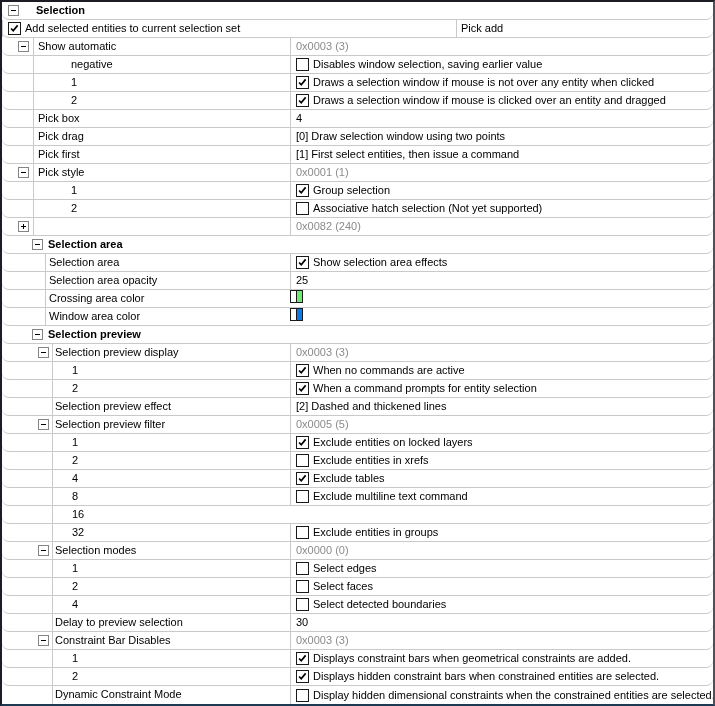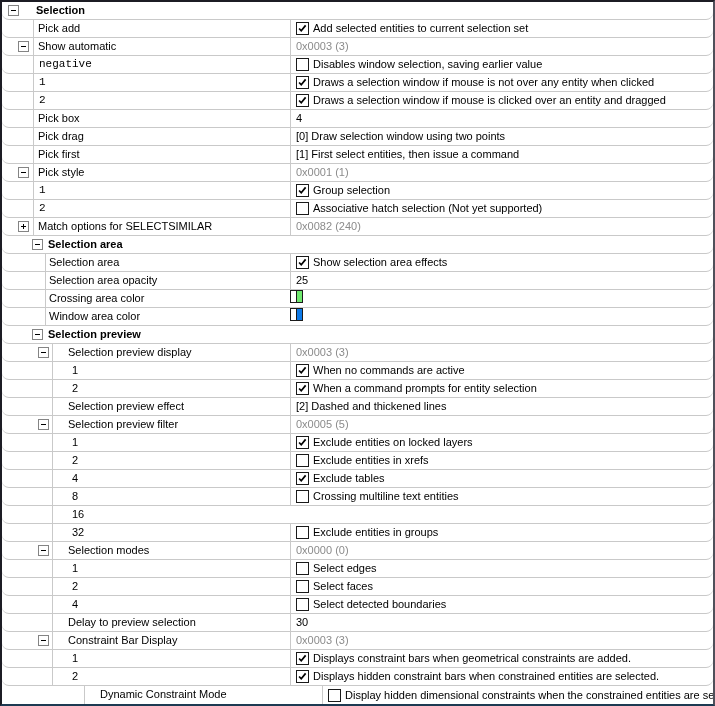--- a/index.html
+++ b/index.html
@@ -8,41 +8,41 @@
     width:715px;height:706px;
     background:#ffffff;
     border:2px solid #1c1c24;
     border-right-color:#50505a;
     border-bottom-color:#1d3a52;
     font-family:"Liberation Sans","DejaVu Sans",sans-serif;
     font-size:11px;color:#000;
     overflow:hidden;
   }
   .row{display:flex;height:18px;border-bottom:1px solid #c9c9c9;background:#fff;border-radius:7px;}
-  .row:last-child{border-bottom:none;padding-left:32px;}
+  .row:last-child{border-bottom:none;}
   .cell{position:relative;height:100%;}
   .label-cell{width:288px;flex:none;overflow:hidden;white-space:nowrap;}
   .row.header .label-cell{flex:1;}
   .row.header .txt{font-weight:bold;}
   .value-cell{
     flex:1;border-left:1px solid #c9c9c9;
     display:flex;align-items:center;
     padding-left:5px;overflow:hidden;white-space:nowrap;
   }
   .txt{position:absolute;top:0;line-height:17px;white-space:nowrap;}
   
   .label-cell::before{content:"";position:absolute;top:-1px;bottom:-1px;width:1px;background:#c9c9c9;}
   .lv-h0 .label-cell::before,.lv-h1 .label-cell::before{display:none;}
   .lv-l1 .label-cell::before,.lv-c1 .label-cell::before{left:31px;}
   .lv-a2 .label-cell::before{left:43px;}
   .lv-p2 .label-cell::before,.lv-c3 .label-cell::before{left:50px;}
   
-  .lv-h0 .txt{left:34px;} .lv-l1 .txt{left:36px;} .lv-c1 .txt{left:37px;font-family:Liberation Mono, monospace;}
+  .lv-h0 .txt{left:34px;} .lv-l1 .txt{left:36px;} .lv-c1 .txt{left:69px;}
   .lv-h1 .txt{left:46px;} .lv-a2 .txt{left:47px;}
-  .lv-p2 .txt{left:66px;} .lv-c3 .txt{left:70px;}
+  .lv-p2 .txt{left:53px;} .lv-c3 .txt{left:70px;}
   
   .expander{position:absolute;top:3px;width:11px;height:11px;background:#fff;
     border:1px solid #848484;}
   .lv-h0 .expander{left:6px;} .lv-l1 .expander{left:16px;}
   .lv-h1 .expander{left:30px;} .lv-p2 .expander{left:36px;}
   .expander::before{content:"";position:absolute;left:2px;right:2px;top:4px;height:1px;background:#000;}
   .expander.plus::after{content:"";position:absolute;top:2px;bottom:2px;left:4px;width:1px;background:#000;}
   
   .checkbox{width:13px;height:13px;flex:none;border:1px solid #1a1a1a;background:#fff;
     margin-right:4px;position:relative;}
@@ -55,31 +55,31 @@
 <body>
 
 <div id="settings-grid">
     <div class="row lv-h0 header">
       <div class="cell label-cell">
         <span class="expander minus"></span>
         <span class="txt">Selection</span>
       </div>
     </div>
     <div class="row lv-l1">
+      <div class="cell value-cell check">
+        <span class="checkbox">
+          <svg viewBox="0 0 13 13">
+            <path d="M2.5 6.5 L5 9.2 L10.2 2.8" stroke="#000" stroke-width="2" fill="none"></path>
+          </svg>
+        </span>
+        <span class="val-text">Add selected entities to current selection set</span>
+      </div>
       <div class="cell label-cell">
         <span class="txt">Pick add</span>
       </div>
-      <div class="cell value-cell check">
-        <span class="checkbox">
-          <svg viewBox="0 0 13 13">
-            <path d="M2.5 6.5 L5 9.2 L10.2 2.8" stroke="#000" stroke-width="2" fill="none"></path>
-          </svg>
-        </span>
-        <span class="val-text">Add selected entities to current selection set</span>
-      </div>
     </div>
     <div class="row lv-l1">
       <div class="cell label-cell">
         <span class="expander minus"></span>
         <span class="txt">Show automatic</span>
       </div>
       <div class="cell value-cell hex">
         <span class="val-text">0x0003 (3)</span>
       </div>
     </div>
@@ -169,21 +169,20 @@
         <span class="txt">2</span>
       </div>
       <div class="cell value-cell check">
         <span class="checkbox"></span>
         <span class="val-text">Associative hatch selection (Not yet supported)</span>
       </div>
     </div>
     <div class="row lv-l1">
       <div class="cell label-cell">
         <span class="expander plus"></span>
-        <span class="txt">Match options for SELECTSIMILAR</span>
       </div>
       <div class="cell value-cell hex">
         <span class="val-text">0x0082 (240)</span>
       </div>
     </div>
     <div class="row lv-h1 header">
       <div class="cell label-cell">
         <span class="expander minus"></span>
         <span class="txt">Selection area</span>
       </div>
@@ -317,21 +316,21 @@
         </span>
         <span class="val-text">Exclude tables</span>
       </div>
     </div>
     <div class="row lv-c3">
       <div class="cell label-cell">
         <span class="txt">8</span>
       </div>
       <div class="cell value-cell check">
         <span class="checkbox"></span>
-        <span class="val-text">Crossing multiline text entities</span>
+        <span class="val-text">Exclude multiline text command</span>
       </div>
     </div>
     <div class="row lv-c3">
       <div class="cell label-cell">
         <span class="txt">16</span>
       </div>
     </div>
     <div class="row lv-c3">
       <div class="cell label-cell">
         <span class="txt">32</span>
@@ -381,21 +380,21 @@
       <div class="cell label-cell">
         <span class="txt">Delay to preview selection</span>
       </div>
       <div class="cell value-cell text">
         <span class="val-text">30</span>
       </div>
     </div>
     <div class="row lv-p2">
       <div class="cell label-cell">
         <span class="expander minus"></span>
-        <span class="txt">Constraint Bar Display</span>
+        <span class="txt">Constraint Bar Disables</span>
       </div>
       <div class="cell value-cell hex">
         <span class="val-text">0x0003 (3)</span>
       </div>
     </div>
     <div class="row lv-c3">
       <div class="cell label-cell">
         <span class="txt">1</span>
       </div>
       <div class="cell value-cell check">

